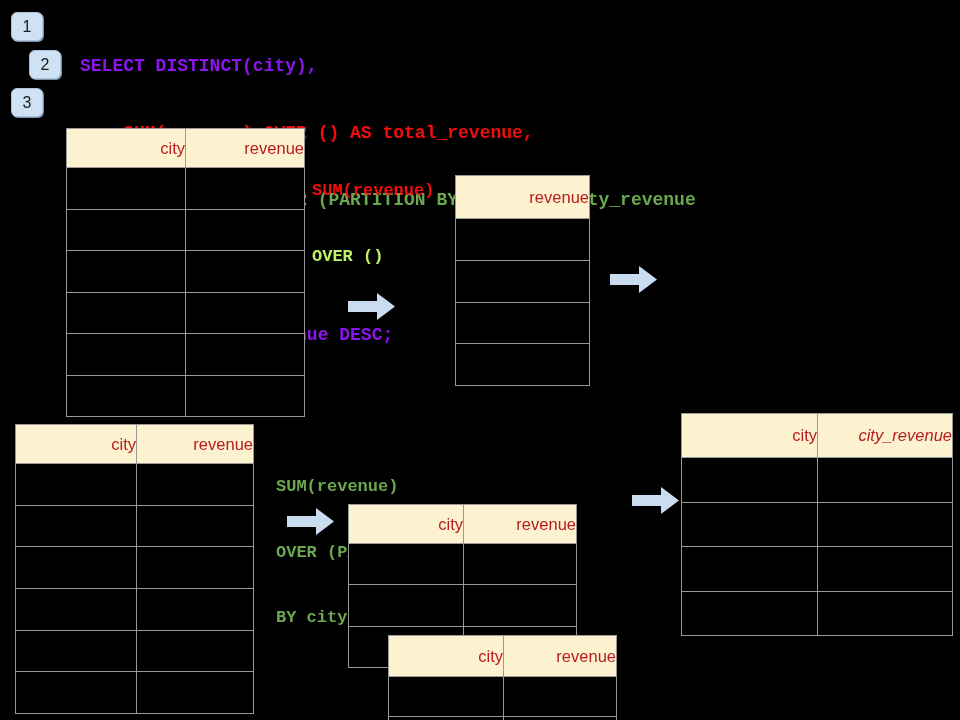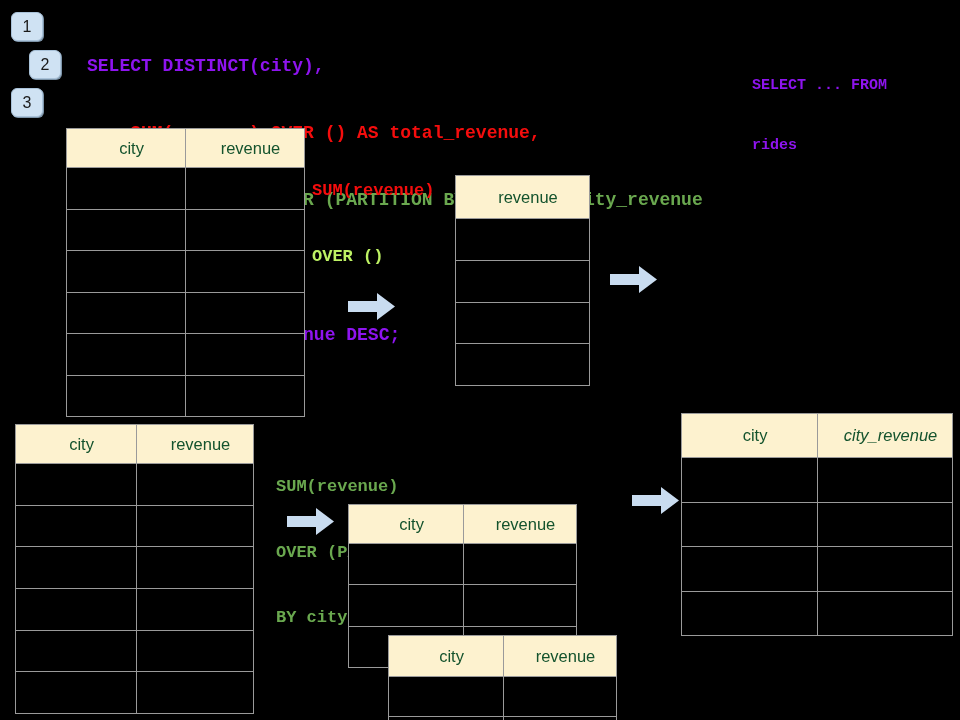--- a/index.html
+++ b/index.html
@@ -12,21 +12,21 @@
     position:absolute;width:30px;height:27px;border-radius:6px;
     display:flex;align-items:center;justify-content:center;
     font-size:16px;color:#1a1a1a;border:1px solid #a9c2d9;
     box-shadow:1px 1px 0 #7d94a8;
   }
   #badge-1{left:11px;top:12px;}
   #badge-2{left:29px;top:50px;}
   #badge-3{left:11px;top:88px;}
   
   .code{
-    position:absolute;left:87px;top:10px;
+    position:absolute;left:80px;top:10px;
     font-family:"Liberation Mono","DejaVu Sans Mono",monospace;
     font-weight:bold;font-size:18px;line-height:22.4px;white-space:pre;
   }
   
   .note{
     position:absolute;left:752px;top:36px;
     font-family:"Liberation Mono","DejaVu Sans Mono",monospace;
     font-weight:bold;font-size:15px;line-height:20px;white-space:pre;
   }
   
@@ -34,22 +34,22 @@
     position:absolute;
     font-family:"Liberation Mono","DejaVu Sans Mono",monospace;
     font-weight:bold;font-size:17px;line-height:21.7px;white-space:pre;
   }
   #anno-total{left:312px;top:137px;}
   #anno-partition{left:276px;top:433px;}
   
   table.tbl{position:absolute;border-collapse:collapse;table-layout:fixed;}
   .tbl th,.tbl td{border:1px solid #9a9a9a;padding:0;}
   .tbl th{
-    font-weight:normal;text-align:center;padding-left:11px;
-    font-size:16.5px;color:#14532d;
+    font-weight:normal;text-align:right;padding-left:11px;
+    font-size:16.5px;color:#b91c1c;
   }
   .tbl td{background:#000;}
   #t-source-total{left:66px;top:128px;width:239px;}
   #t-source-total .hdr-row{height:39px;}
   #t-source-total .body-row{height:41.5px;}
   #t-result-total{left:455px;top:175px;width:135px;}
   #t-result-total .hdr-row{height:43px;}
   #t-result-total .body-row{height:41.8px;}
   #t-source-partition{left:15px;top:424px;width:239px;}
   #t-source-partition .hdr-row{height:39px;}
@@ -80,24 +80,20 @@
   <div class="badge" id="badge-3" style="background-color: rgb(207, 226, 243);">3</div>
 
   <div class="code">
     <div style="color: rgb(142, 20, 239);">SELECT DISTINCT(city),</div>
     <div style="color: rgb(245, 13, 13);">    SUM(revenue) OVER () AS total_revenue,</div>
     <div style="color: rgb(106, 168, 79);">    SUM(revenue) OVER (PARTITION BY city) as city_revenue</div>
     <div style="color: rgb(142, 20, 239);">  FROM rides</div>
     <div style="color: rgb(142, 20, 239);">  ORDER by city_revenue DESC;</div>
   </div>
 
-  <div class="note">
-    <div style="color: rgb(142, 20, 239);">SELECT ... FROM</div>
-    <div style="color: rgb(142, 20, 239);">rides</div>
-  </div>
 
   <div class="anno" id="anno-total">
     <div style="color: rgb(245, 13, 13);">SUM(revenue)</div>
     <div style="color: #bef264;">OVER ()</div>
   </div>
 
   <div class="anno" id="anno-partition">
     <div style="color: rgb(106, 168, 79);">SUM(revenue)</div>
     <div style="color: rgb(106, 168, 79);">OVER (PARTITION</div>
     <div style="color: rgb(106, 168, 79);">BY city)</div>

